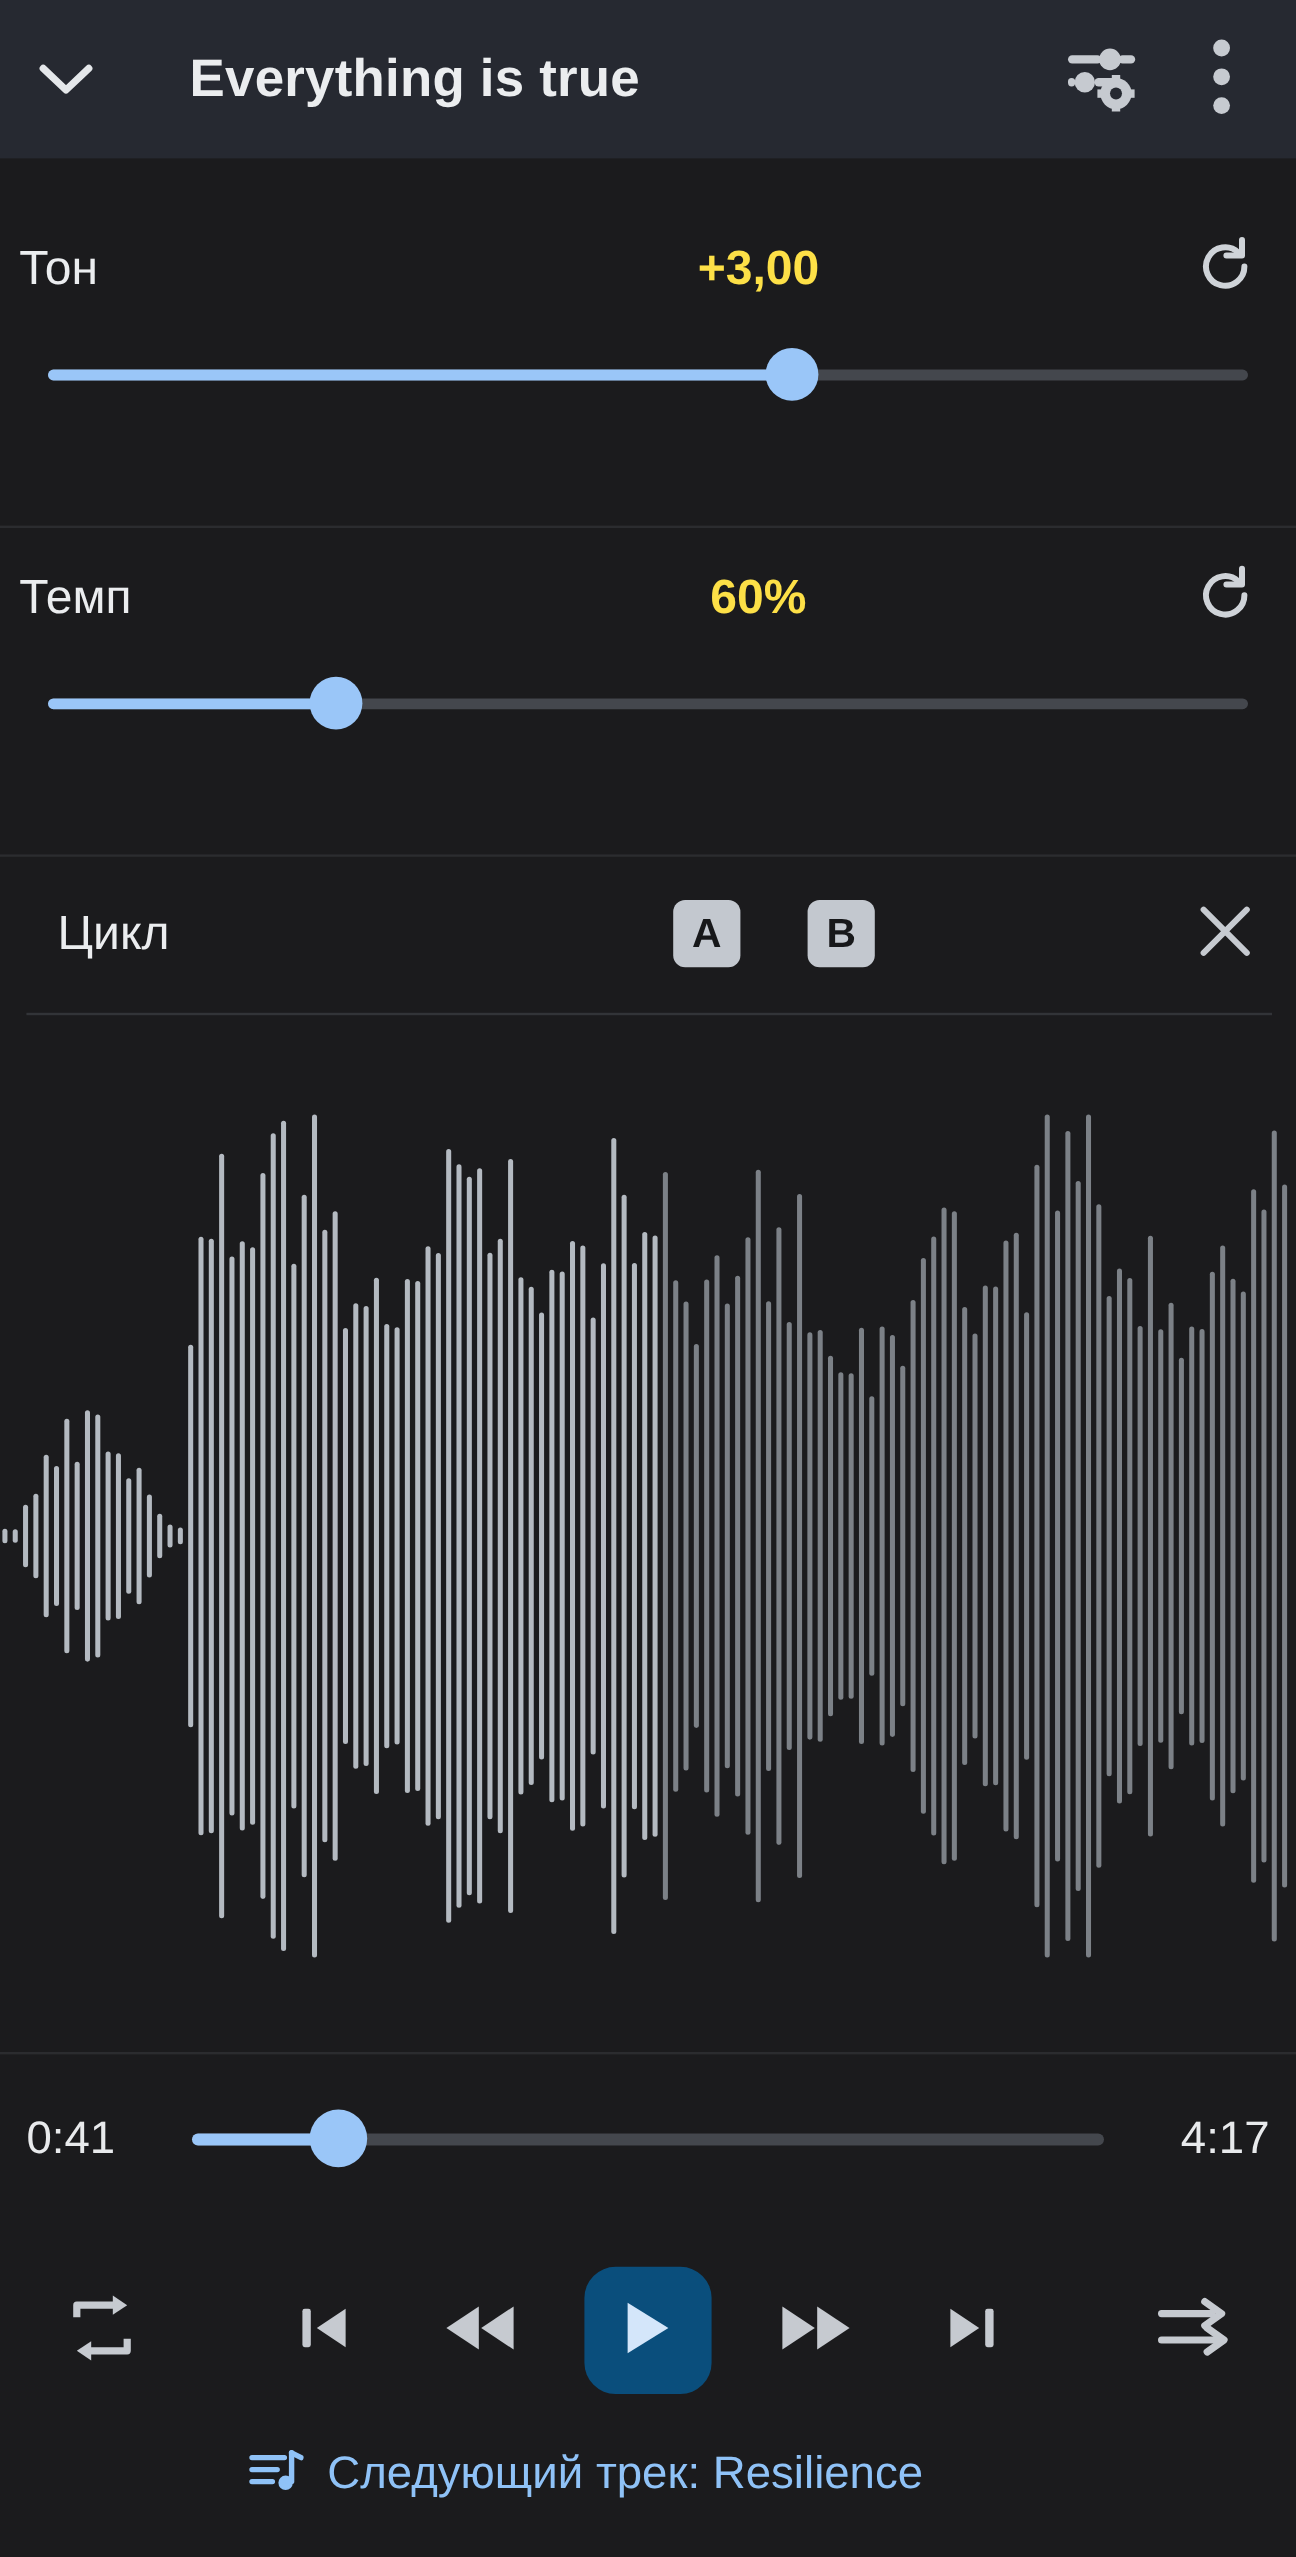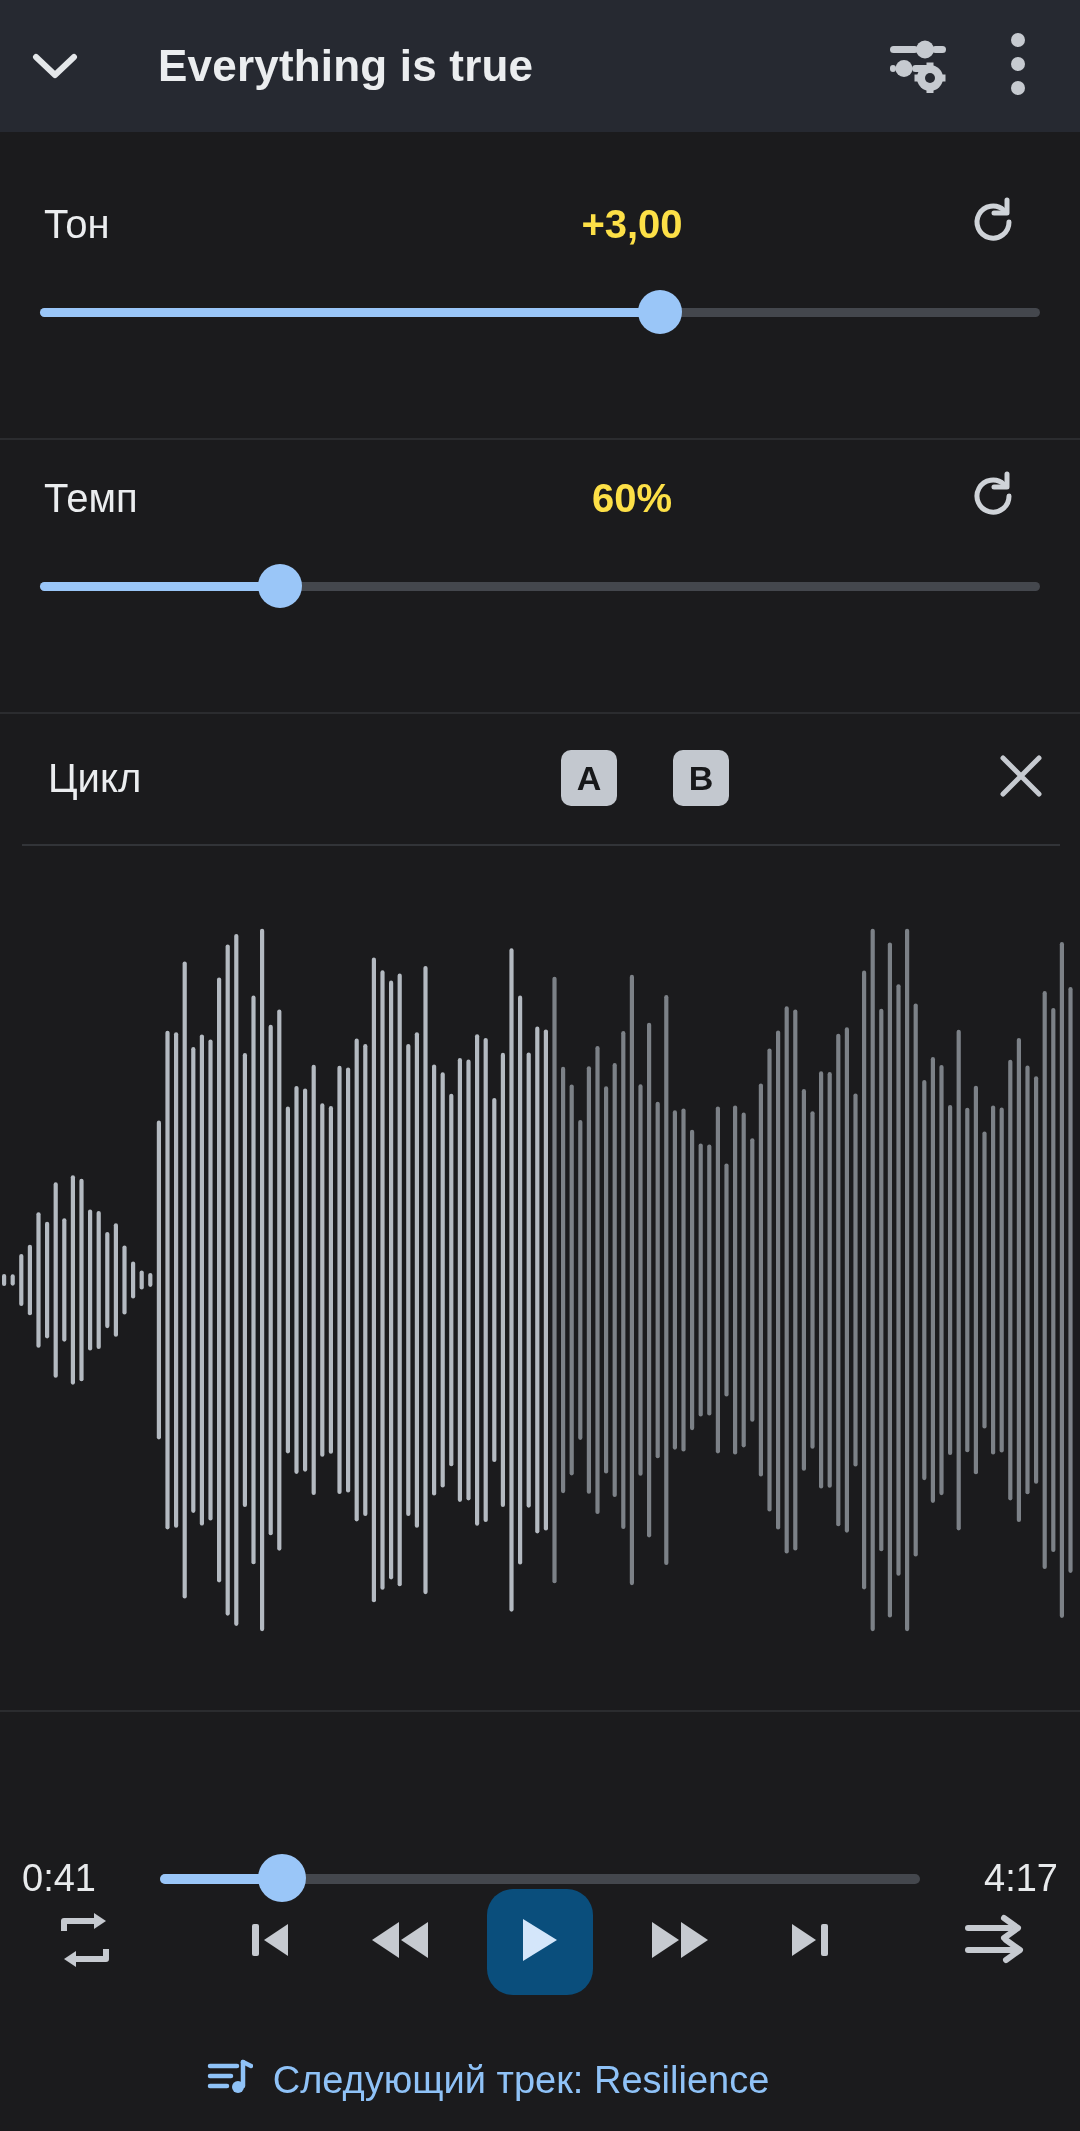--- a/index.html
+++ b/index.html
@@ -34,21 +34,21 @@
     width: 96px; height: 166px;
     display: flex; align-items: center; justify-content: center;
   }
   .hdr-icon.kebab { width: 104px; margin-right: 10px; }
 
   
   .ctrl-block { position: absolute; left: 0; width: 1080px; }
   .ctrl-row {
     position: relative; height: 116px;
     display: flex; align-items: center;
-    padding: 0 44px;
+    padding: 0 16px;
   }
   .ctrl-label {
     color: #ebedef; font-size: 40px; font-weight: 400;
     width: 300px;
   }
   .ctrl-value {
     flex: 1; text-align: center;
     color: #fde047; font-size: 40px; font-weight: 600;
     padding-right: 30px;
   }
@@ -101,21 +101,21 @@
 
   
   .wave-wrap {
     position: absolute; left: 0; top: 880px; width: 1080px; height: 830px;
     overflow: hidden;
   }
   .wave-svg { display: block; }
 
   
   .seek-row {
-    position: absolute; left: 0; top: 1808px; width: 1080px; height: 140px;
+    position: absolute; left: 0; top: 1712px; width: 1080px; height: 140px;
     display: flex; align-items: center; padding: 0 22px;
   }
   .time {
     color: #e8eaec; font-size: 38px; width: 124px;
   }
   .time.right { text-align: right; }
   .seek-slider { position: relative; flex: 1; height: 60px; margin: 0 14px; }
   .seek-slider .track {
     position: absolute; top: 26px; left: 0; right: 0; height: 10px;
     border-radius: 5px; background: #44474d;
@@ -149,21 +149,21 @@
   .play-box {
     width: 106px; height: 106px; border-radius: 26px;
     background: #0a4e7c;
     display: flex; align-items: center; justify-content: center;
   }
   .t-shuffle { width: 150px; margin-right: 10px; }
 
   
   .next-track {
     position: absolute; left: 0; top: 2040px; width: 976px; height: 80px;
-    display: flex; align-items: center; justify-content: center; gap: 20px;
+    display: flex; justify-content: center; gap: 20px;
   }
   .next-track-label {
     color: #8fc2f7; font-size: 38px; font-weight: 400;
   }
 </style>
 </head>
 <body>
 
 <div class="screen">
 

